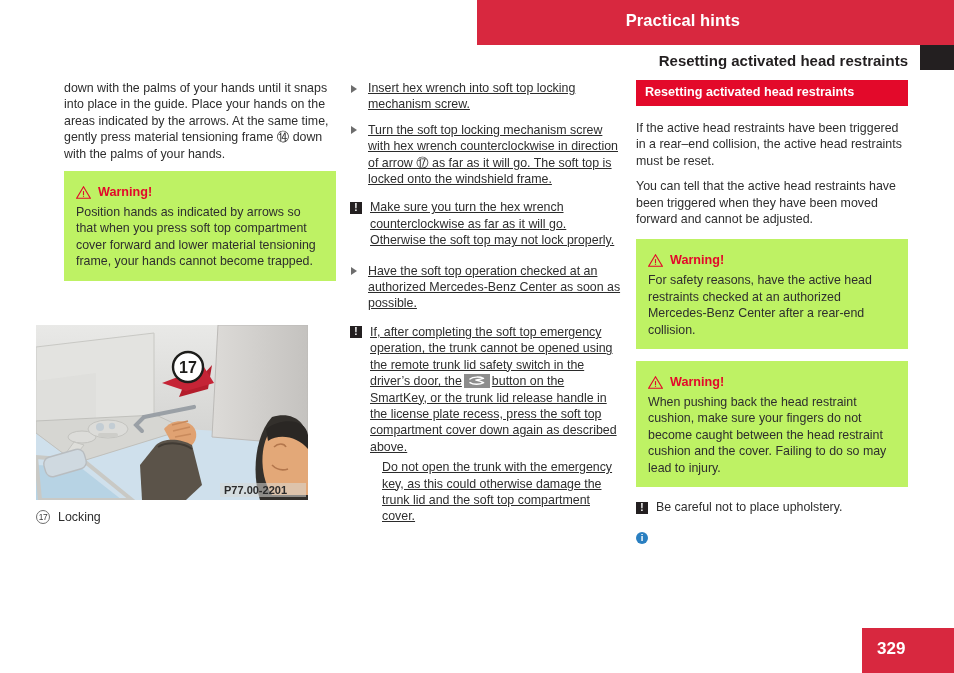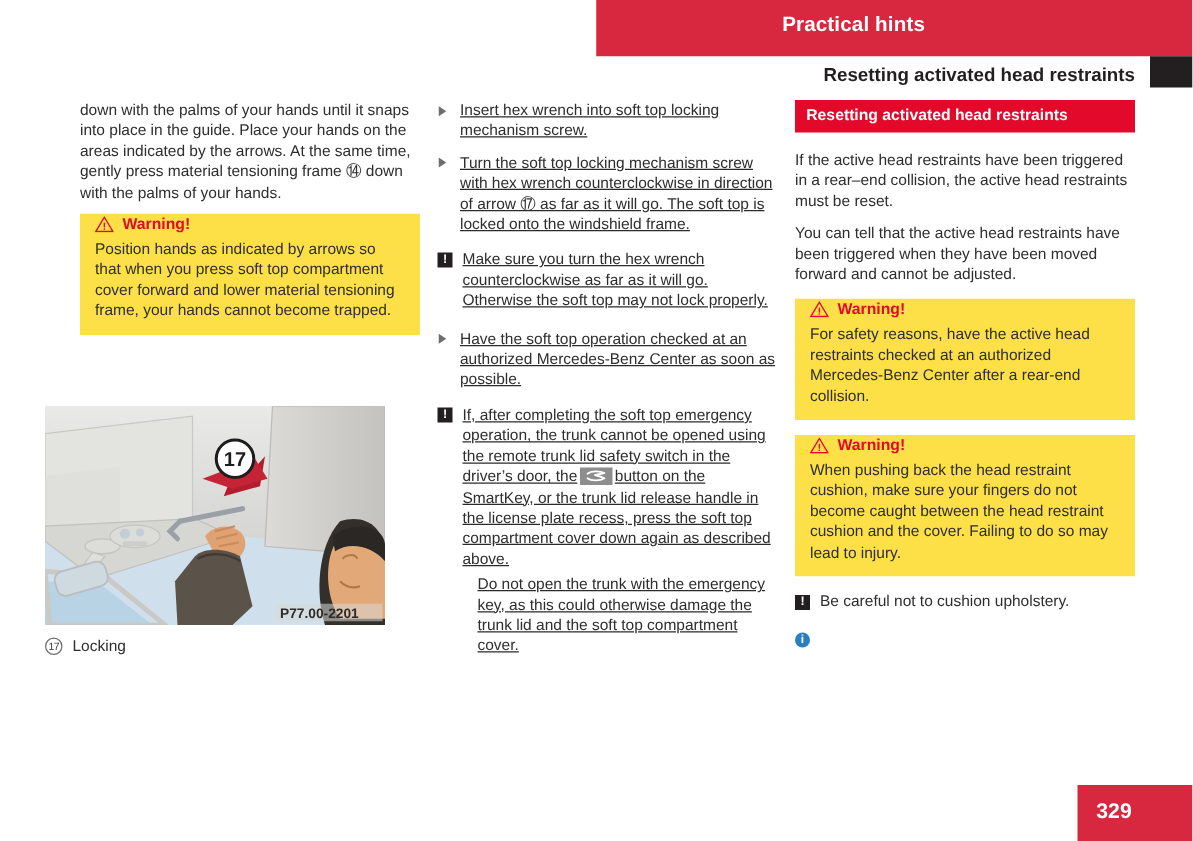--- a/index.html
+++ b/index.html
@@ -87,21 +87,21 @@
   
   .inline-btn {
     display: inline-block; vertical-align: -3px;
     width: 26px; height: 14px; background: #8d8d8d;
     position: relative; margin: 0 2px;
   }
   .inline-btn svg { position: absolute; left: 4px; top: 2px; }
 
   
   .warnbox {
-    background: #fde047; padding: 1px 12px 11px 12px;
+    background: #bef264; padding: 14px 12px 11px 12px;
     margin: 0 0 12px 0;
   }
   .warn-head {
     position: relative; padding-left: 22px;
     color: #e3092a; font-size: 12.6px; font-weight: bold;
     margin-bottom: 4px; line-height: 15px;
   }
   .warn-tri {
     position: absolute; left: 0; top: 1px;
     width: 15px; height: 13px;
@@ -302,21 +302,21 @@
         </svg>
         <span>Warning!</span>
       </div>
       <p>When pushing back the head restraint cushion, make sure your fingers do not become caught between the head restraint cushion and the cover. Failing to do so may lead to injury.</p>
     </div>
 
     <div class="note" style="margin-top:8px;">
       <span class="ico-caution">
           <span>!</span>
         </span>
-      <span>Be careful not to cushion upholstery.</span>
+      <span>Be careful not to place upholstery.</span>
     </div>
 
     <div class="note" style="margin-top:14px;">
       <span class="ico-info">
           <span>i</span>
         </span>
     </div>
   </div>
 
   <div class="footer-pagebox"></div>

